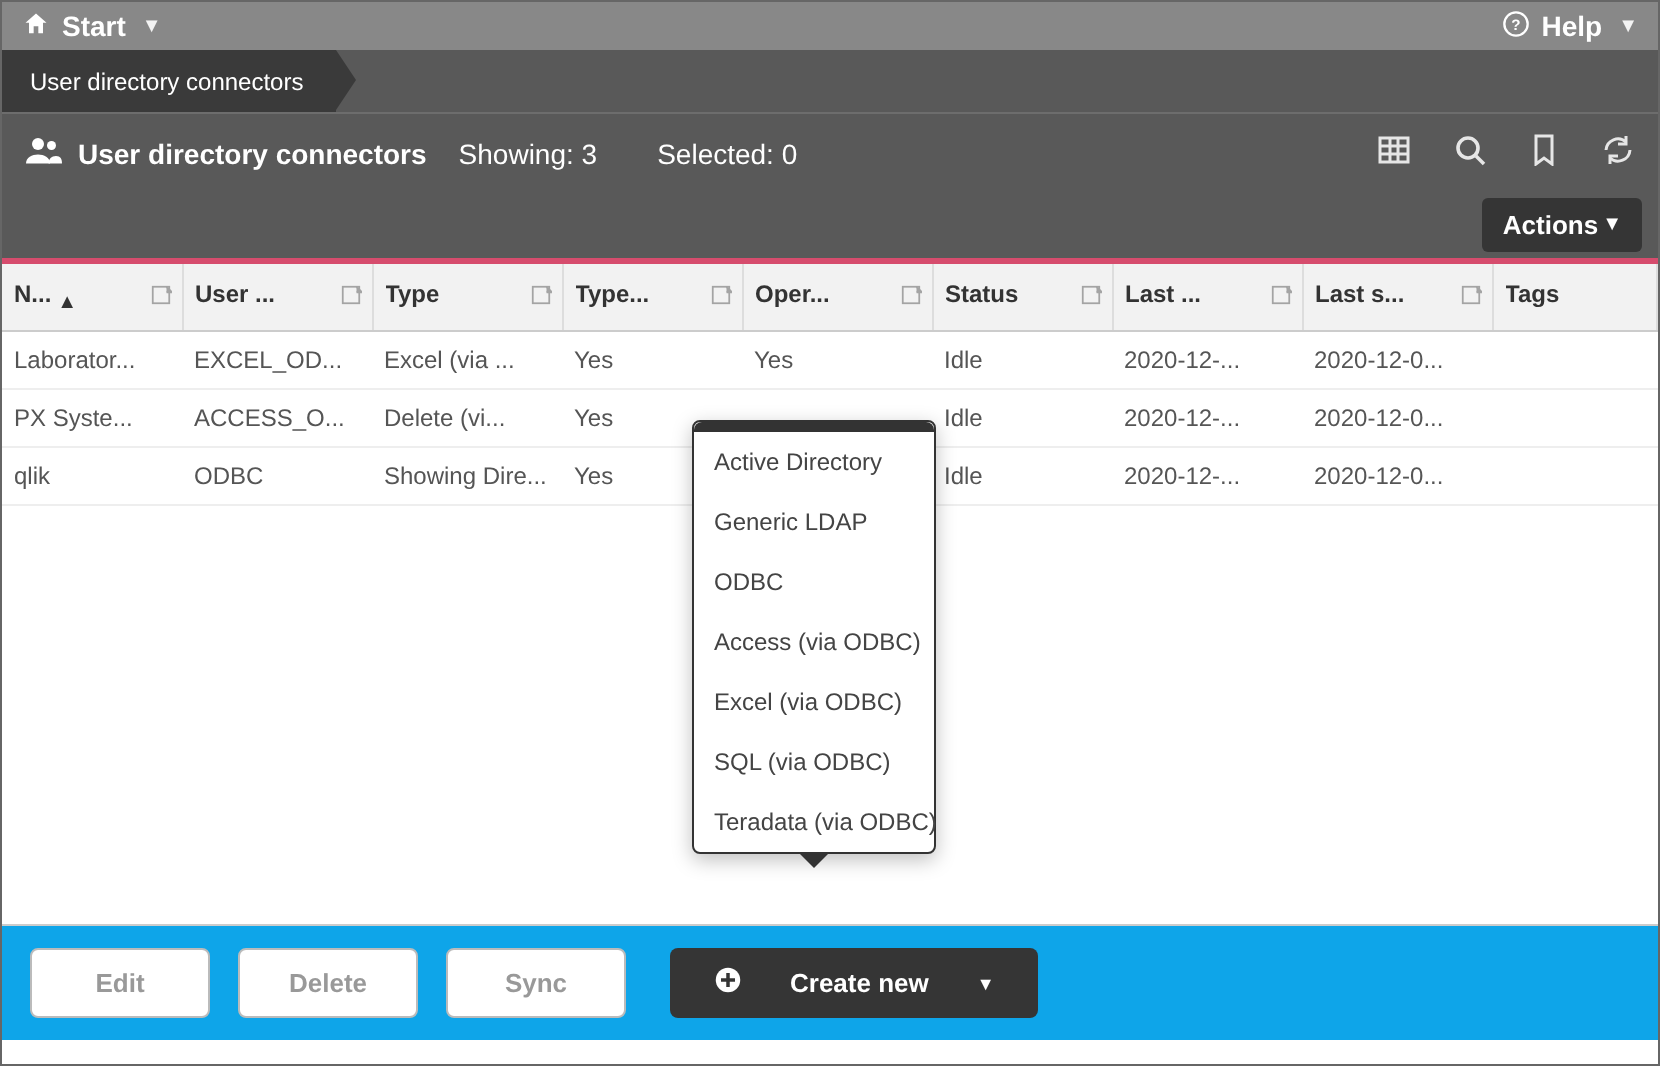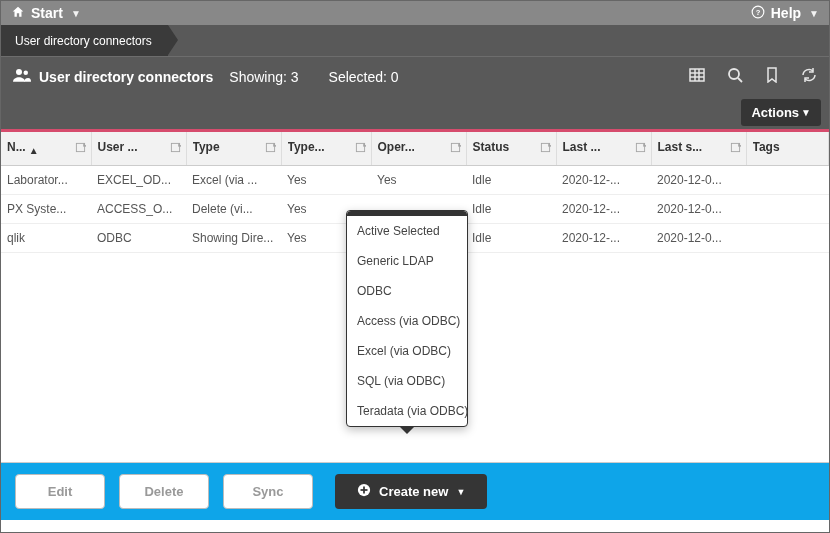--- a/index.html
+++ b/index.html
@@ -148,21 +148,21 @@
     cursor:not-allowed;
     min-width:90px;
   }
   .btn.dark {
     background:#353535;
     color:#fff;
     border:none;
     cursor:pointer;
     display:flex;
     align-items:center;
-    gap:8px;
+    gap:24px;
   }
   
   .dropdown {
     position:absolute;
     left:346px;
     top:210px;
     width:122px;
     background:#fff;
     border:1px solid #333;
     border-radius:4px;
@@ -357,21 +357,21 @@
           <td>2020-12-0...</td>
           <td></td>
         </tr>
       </tbody>
   </table>
 </div>
 
 <div class="dropdown">
   <div class="dropdown-top"></div>
   <div id="dropdown-list">
-      <div class="dropdown-item">Active Selected</div>
+      <div class="dropdown-item">Active Directory</div>
       <div class="dropdown-item">Generic LDAP</div>
       <div class="dropdown-item">ODBC</div>
       <div class="dropdown-item">Access (via ODBC)</div>
       <div class="dropdown-item">Excel (via ODBC)</div>
       <div class="dropdown-item">SQL (via ODBC)</div>
       <div class="dropdown-item">Teradata (via ODBC)</div>
     </div>
   <div class="dropdown-arrow"></div>
 </div>
 

